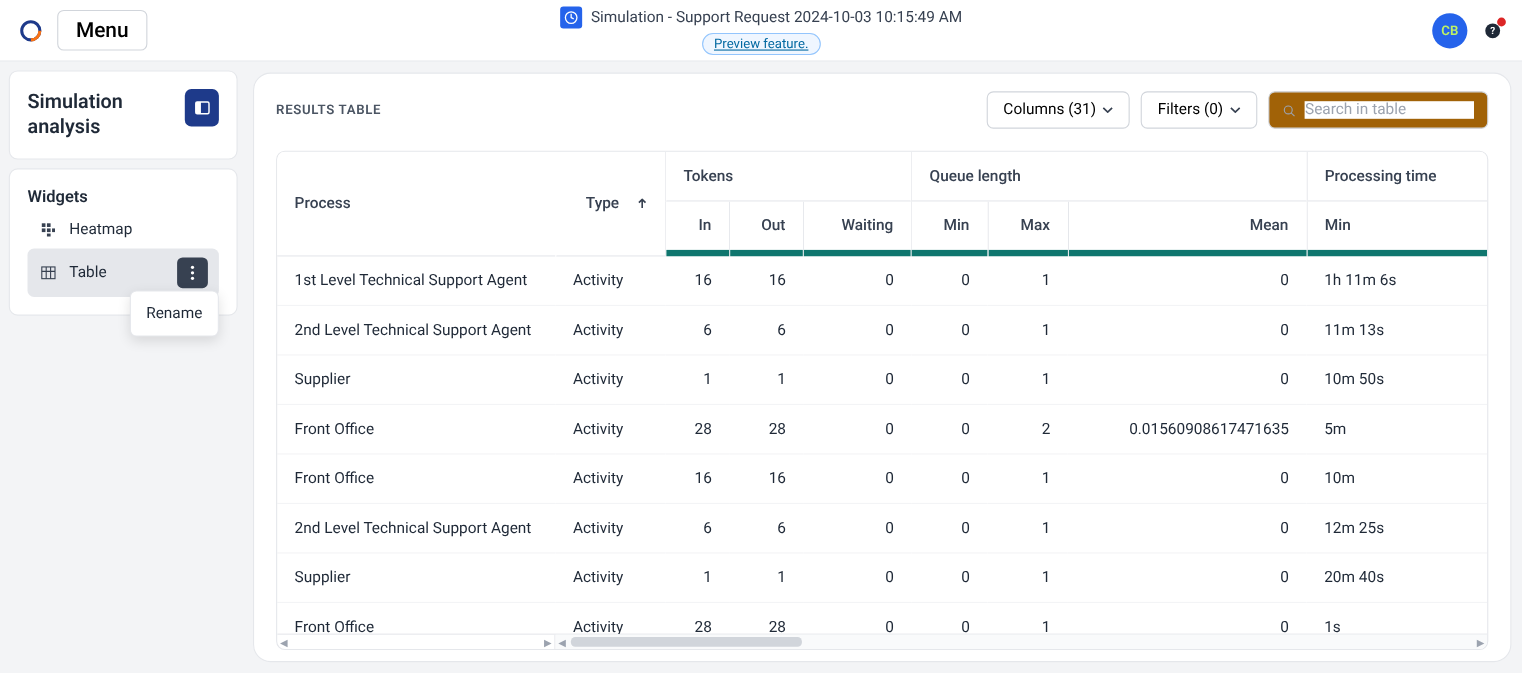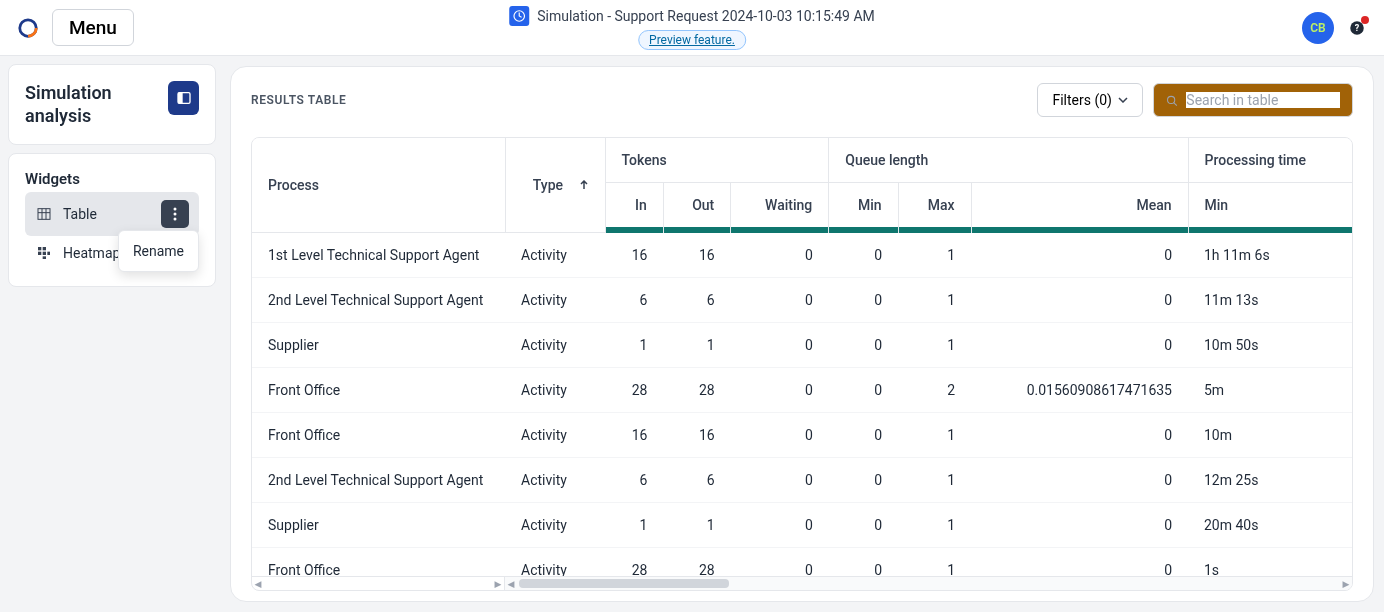--- a/index.html
+++ b/index.html
@@ -98,20 +98,33 @@
         <div class="panel-btn">
           <svg width="16" height="16" viewBox="0 0 24 24">
               <rect x="3" y="4" width="18" height="16" rx="2" fill="none" stroke="#fff" stroke-width="2"></rect>
               <rect x="3" y="4" width="7" height="16" fill="#fff"></rect>
             </svg>
         </div>
       </div>
     </div>
     <div class="panel widgets-panel">
       <div class="widgets-title">Widgets</div>
+      <div class="widget-item">
+        <span class="widget-icon">
+          <svg width="16" height="16" viewBox="0 0 24 24">
+              <rect x="3" y="3" width="5" height="5" fill="#374151"></rect>
+              <rect x="10" y="3" width="5" height="5" fill="#374151"></rect>
+              <rect x="3" y="10" width="5" height="5" fill="#374151"></rect>
+              <rect x="10" y="10" width="5" height="5" fill="#374151"></rect>
+              <rect x="17" y="10" width="4" height="5" fill="#374151"></rect>
+              <rect x="10" y="17" width="5" height="4" fill="#374151"></rect>
+            </svg>
+        </span>
+        <span>Heatmap</span>
+      </div>
       <div class="widget-item active">
         <span class="widget-icon">
           <svg width="16" height="16" viewBox="0 0 24 24">
               <rect x="3" y="4" width="18" height="16" stroke="#374151" stroke-width="1.5" fill="none"></rect>
               <line x1="3" y1="10" x2="21" y2="10" stroke="#374151" stroke-width="1.5"></line>
               <line x1="9" y1="4" x2="9" y2="20" stroke="#374151" stroke-width="1.5"></line>
               <line x1="15" y1="4" x2="15" y2="20" stroke="#374151" stroke-width="1.5"></line>
             </svg>
         </span>
         <span>Table</span>
@@ -119,41 +132,34 @@
           <svg width="4" height="14" viewBox="0 0 4 14">
               <circle cx="2" cy="2" r="1.5"></circle>
               <circle cx="2" cy="7" r="1.5"></circle>
               <circle cx="2" cy="12" r="1.5"></circle>
             </svg>
         </span>
         <div class="dropdown">
           <div class="dropdown-item">Rename</div>
         </div>
       </div>
-      <div class="widget-item">
-        <span class="widget-icon">
-          <svg width="16" height="16" viewBox="0 0 24 24">
-              <rect x="3" y="3" width="5" height="5" fill="#374151"></rect>
-              <rect x="10" y="3" width="5" height="5" fill="#374151"></rect>
-              <rect x="3" y="10" width="5" height="5" fill="#374151"></rect>
-              <rect x="10" y="10" width="5" height="5" fill="#374151"></rect>
-              <rect x="17" y="10" width="4" height="5" fill="#374151"></rect>
-              <rect x="10" y="17" width="5" height="4" fill="#374151"></rect>
-            </svg>
-        </span>
-        <span>Heatmap</span>
-      </div>
     </div>
   </div>
 
   <div class="content">
     <div class="card">
       <div class="card-hdr">
         <div class="card-title">RESULTS TABLE</div>
         <div class="controls">
+          <button class="ctrl-btn">
+            <span>Columns (31)</span>
+            <svg width="10" height="6" viewBox="0 0 10 6">
+                <path d="M1 1l4 4 4-4" stroke="#374151" stroke-width="1.5" fill="none"></path>
+              </svg>
+          </button>
           <button class="ctrl-btn">
             <span>Filters (0)</span>
             <svg width="10" height="6" viewBox="0 0 10 6">
                 <path d="M1 1l4 4 4-4" stroke="#374151" stroke-width="1.5" fill="none"></path>
               </svg>
           </button>
           <div class="search-box">
             <svg width="14" height="14" viewBox="0 0 24 24">
                 <circle cx="10" cy="10" r="7" stroke="#9ca3af" stroke-width="2" fill="none"></circle>
                 <line x1="15" y1="15" x2="21" y2="21" stroke="#9ca3af" stroke-width="2"></line>

